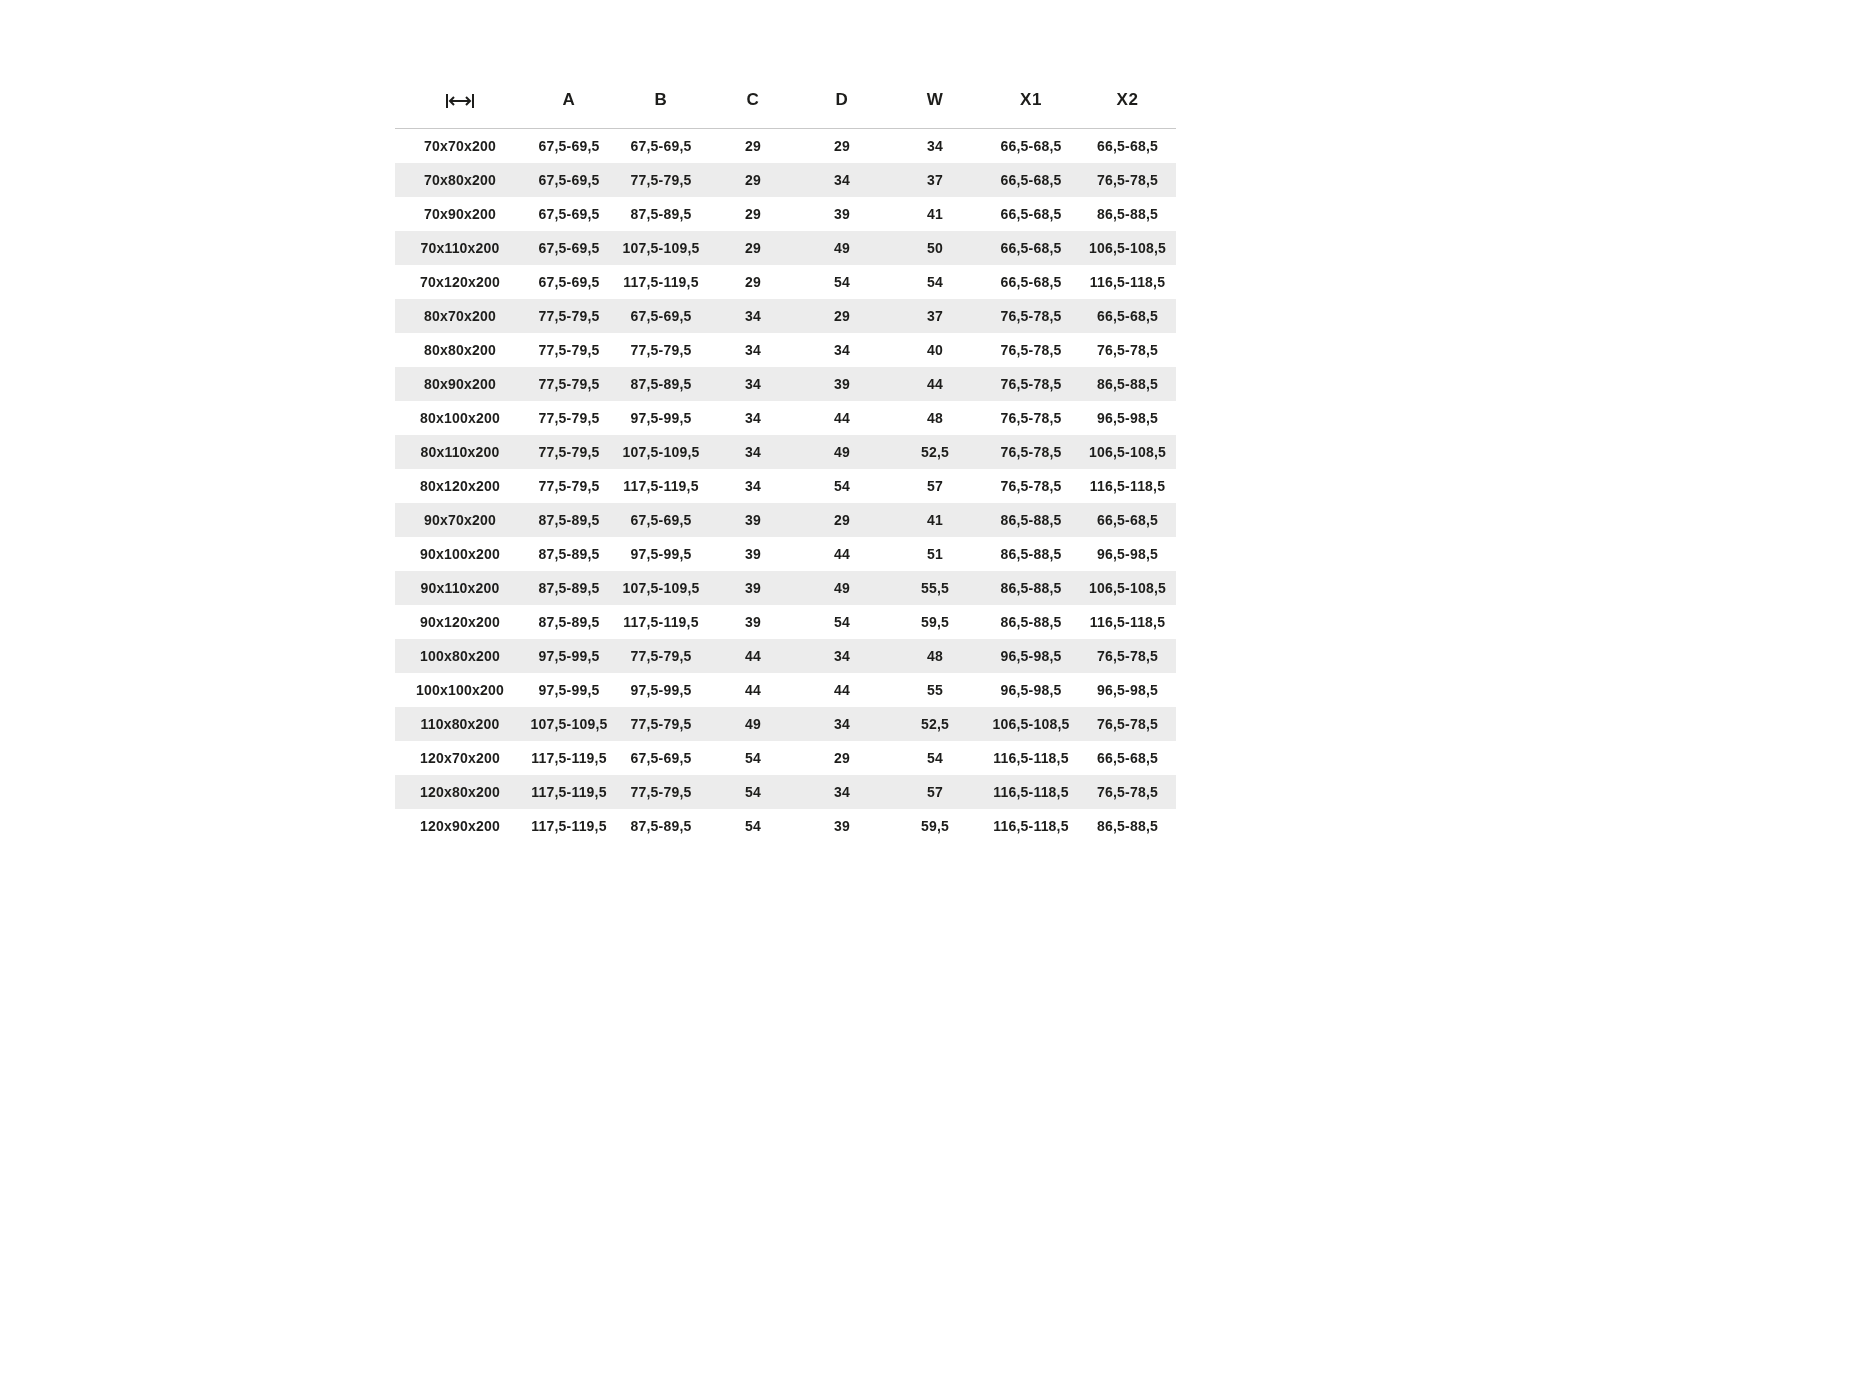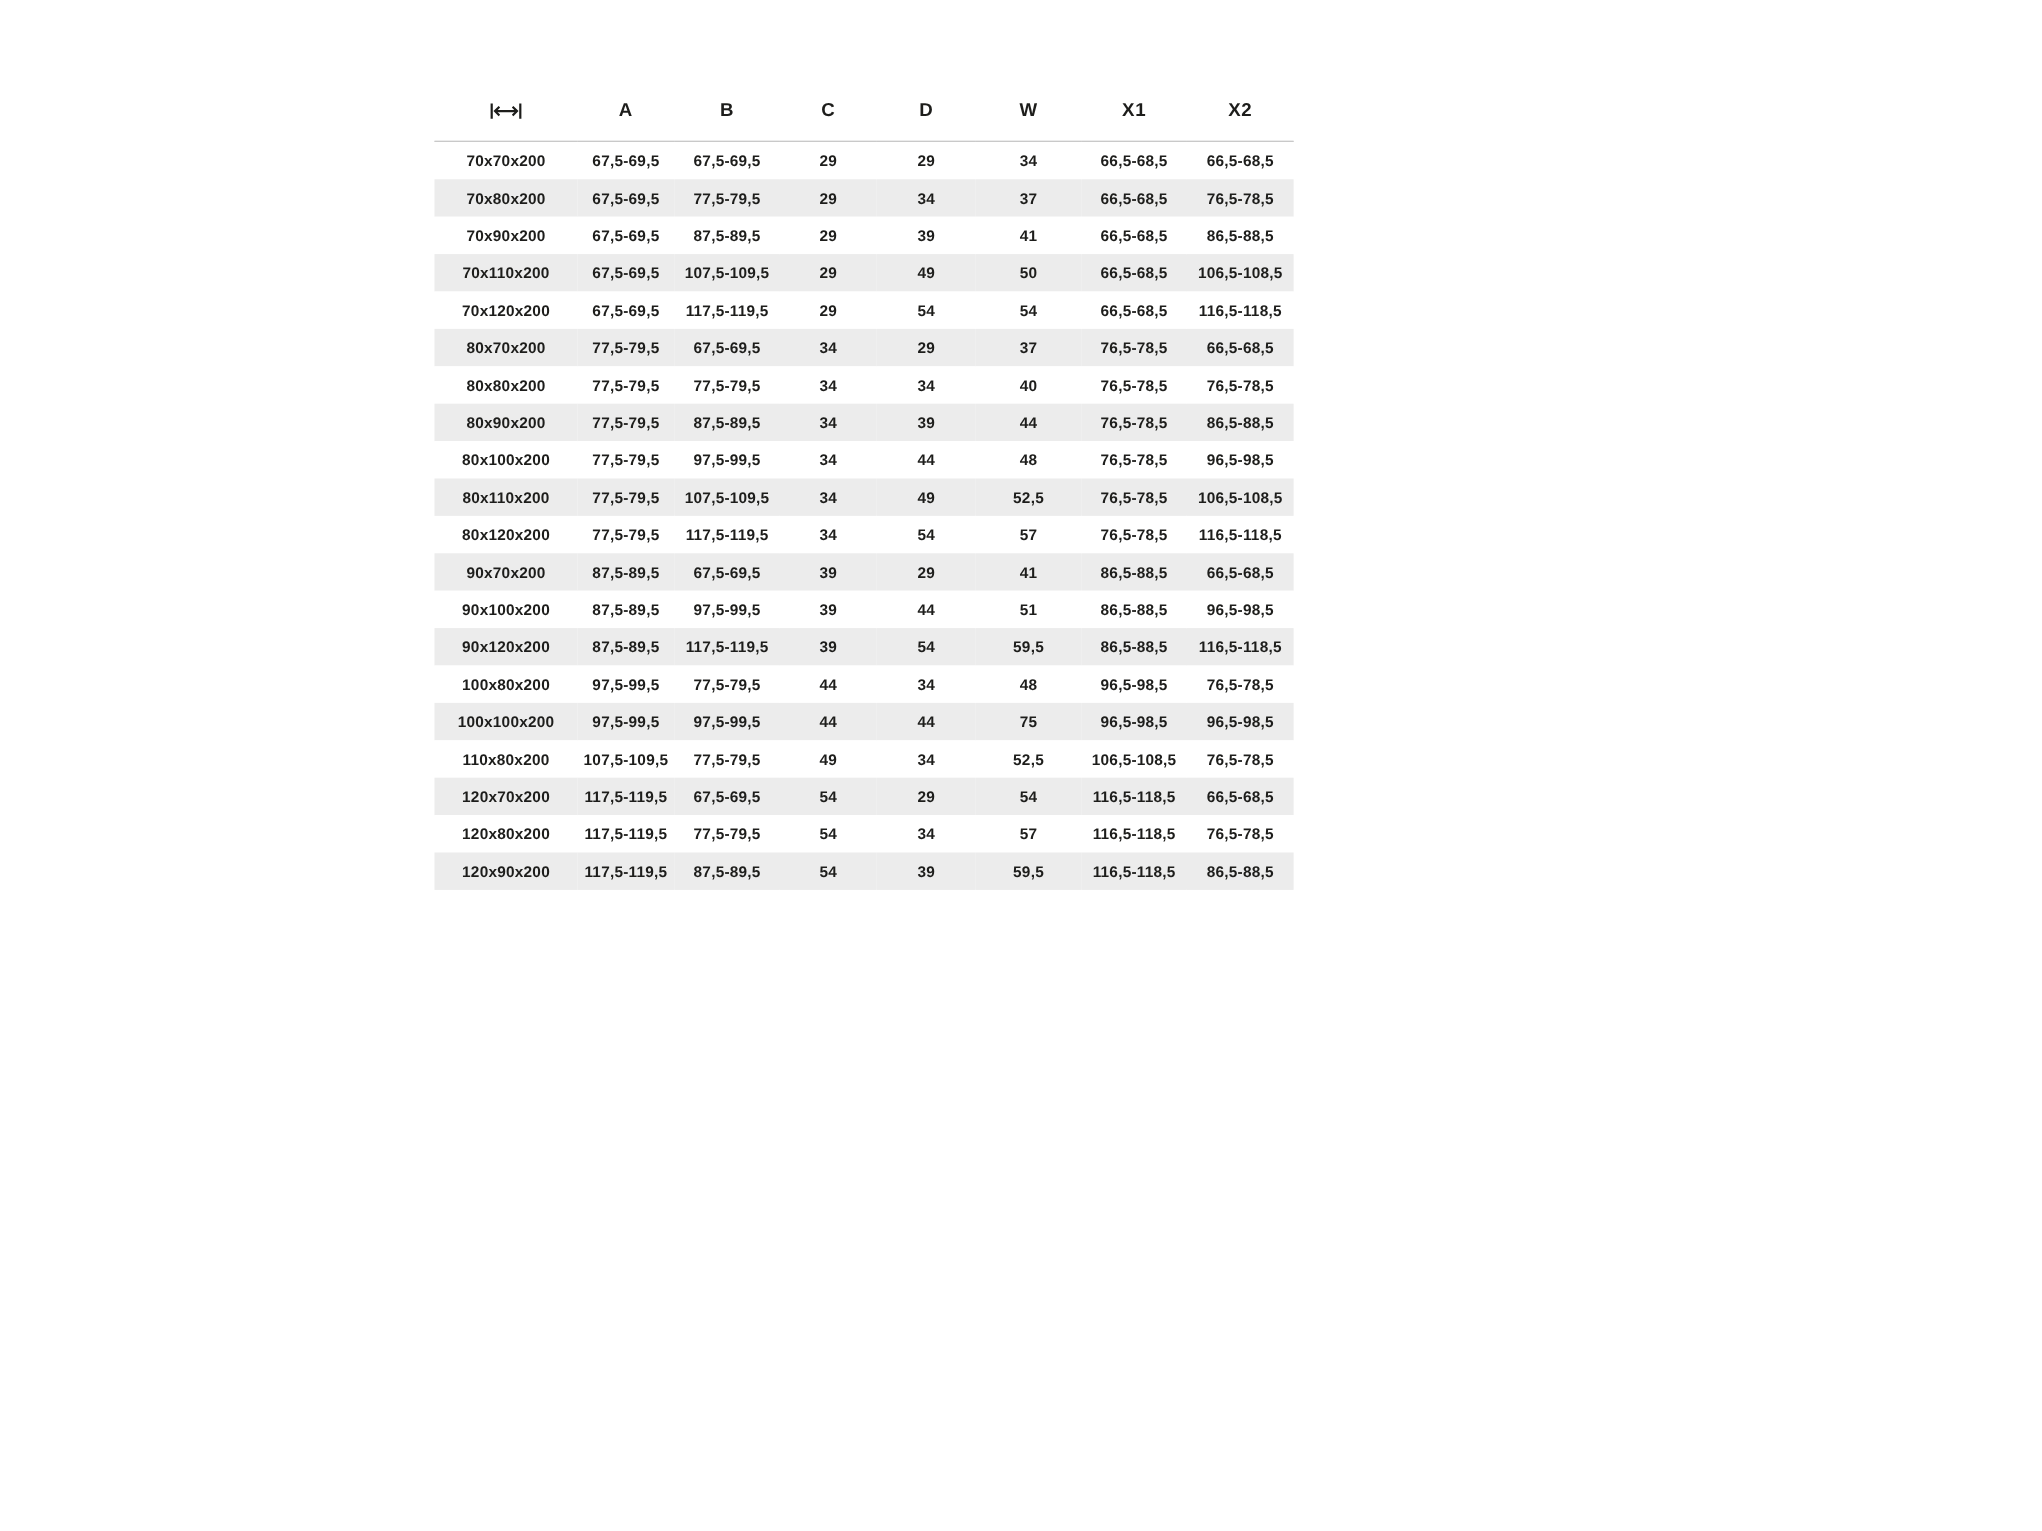--- a/index.html
+++ b/index.html
@@ -222,20 +222,30 @@
           <td>90x100x200</td>
           <td>87,5-89,5</td>
           <td>97,5-99,5</td>
           <td>39</td>
           <td>44</td>
           <td>51</td>
           <td>86,5-88,5</td>
           <td>96,5-98,5</td>
         </tr>
         <tr>
+          <td>90x110x200</td>
+          <td>87,5-89,5</td>
+          <td>107,5-109,5</td>
+          <td>39</td>
+          <td>49</td>
+          <td>55,5</td>
+          <td>86,5-88,5</td>
+          <td>106,5-108,5</td>
+        </tr>
+        <tr>
           <td>90x120x200</td>
           <td>87,5-89,5</td>
           <td>117,5-119,5</td>
           <td>39</td>
           <td>54</td>
           <td>59,5</td>
           <td>86,5-88,5</td>
           <td>116,5-118,5</td>
         </tr>
         <tr>
@@ -247,21 +257,21 @@
           <td>48</td>
           <td>96,5-98,5</td>
           <td>76,5-78,5</td>
         </tr>
         <tr>
           <td>100x100x200</td>
           <td>97,5-99,5</td>
           <td>97,5-99,5</td>
           <td>44</td>
           <td>44</td>
-          <td>75</td>
+          <td>55</td>
           <td>96,5-98,5</td>
           <td>96,5-98,5</td>
         </tr>
         <tr>
           <td>110x80x200</td>
           <td>107,5-109,5</td>
           <td>77,5-79,5</td>
           <td>49</td>
           <td>34</td>
           <td>52,5</td>

